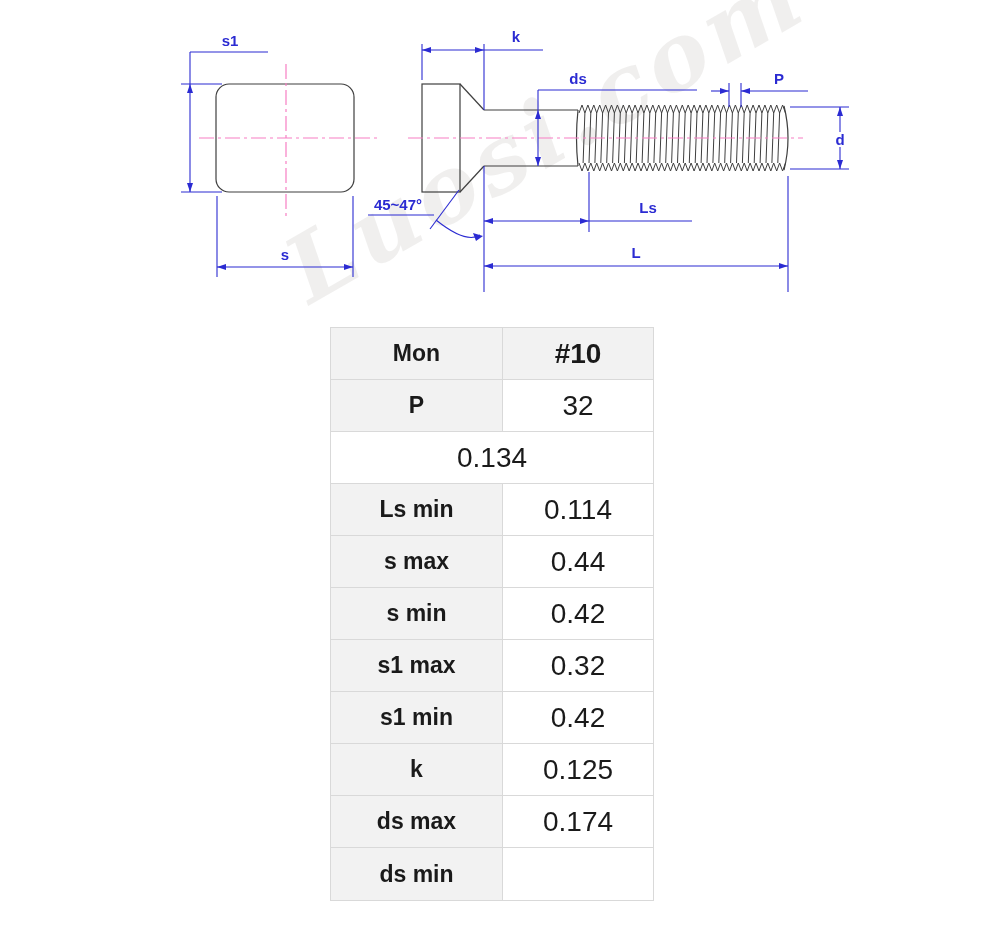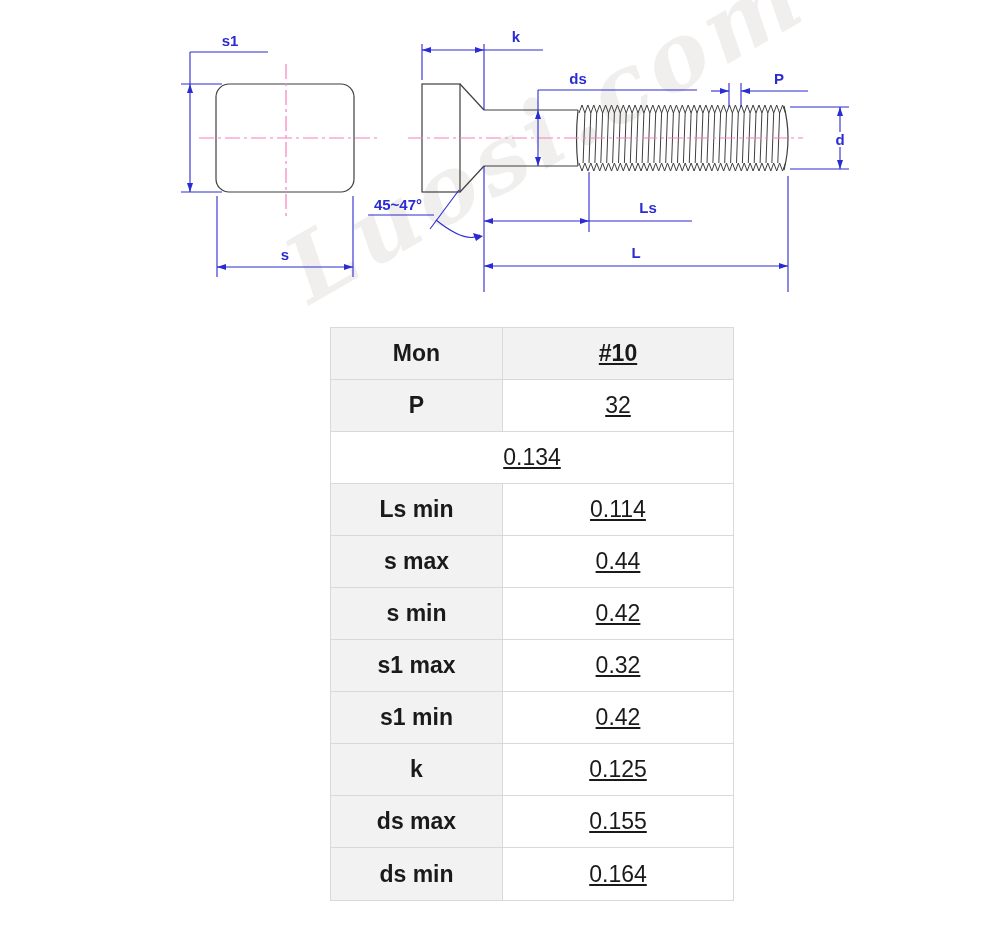--- a/index.html
+++ b/index.html
@@ -13,32 +13,32 @@
   .draw{stroke:#3f3f3f;stroke-width:1.2;fill:none;}
   #threads line,#threads path{stroke:#3f3f3f;stroke-width:1;fill:none;}
   .dim{stroke:#2b2bd2;stroke-width:1.1;fill:none;}
   .dimfill{fill:#2b2bd2;stroke:none;}
   .dimtext{fill:#2b2bd2;font-size:15px;font-weight:bold;font-family:"Liberation Sans",sans-serif;}
   .center{stroke:#f77fc4;stroke-width:1.2;fill:none;stroke-dasharray:15 4 3 4;}
   .watermark{fill:rgba(140,130,120,0.13);font-size:92px;font-style:italic;font-weight:bold;
              letter-spacing:6px;font-family:"DejaVu Serif",serif;}
   
   .spec-table{
-    position:absolute;left:330px;top:327px;width:404px;
+    position:absolute;left:330px;top:327px;width:324px;
     border:1px solid #d9d9d9;box-sizing:border-box;background:#fff;
     color:#1a1a1a;
   }
   .trow{display:flex;height:52px;border-bottom:1px solid #d9d9d9;box-sizing:border-box;}
   .trow:last-child{border-bottom:none;text-align:center;}
   .cell{display:flex;align-items:center;justify-content:center;box-sizing:border-box;}
   .cell.label{
     width:172px;background:#f2f2f2;border-right:1px solid #d9d9d9;
     font-weight:bold;font-size:23px;
   }
-  .cell.value{flex:1;background:#ffffff;font-size:23px;text-decoration:underline;}
+  .cell.value{flex:1;background:#ffffff;font-size:28px;}
   .trow.header .cell.value{background:#f2f2f2;font-weight:bold;}
 </style>
 </head>
 <body>
 
 <svg id="drawing" width="1000" height="315" viewBox="0 0 1000 315">
 
   <text class="watermark" transform="translate(310,305) rotate(-30)">Luosi.com</text>
 
   <g>
@@ -209,19 +209,18 @@
   <div class="trow">
     <div class="cell label">s1 min</div>
     <div class="cell value">0.42</div>
   </div>
   <div class="trow">
     <div class="cell label">k</div>
     <div class="cell value">0.125</div>
   </div>
   <div class="trow">
     <div class="cell label">ds max</div>
-    <div class="cell value">0.155</div>
+    <div class="cell value">0.174</div>
   </div>
   <div class="trow">
     <div class="cell label">ds min</div>
-    <div class="cell value">0.164</div>
   </div>
 </div>
 
 </body></html>

